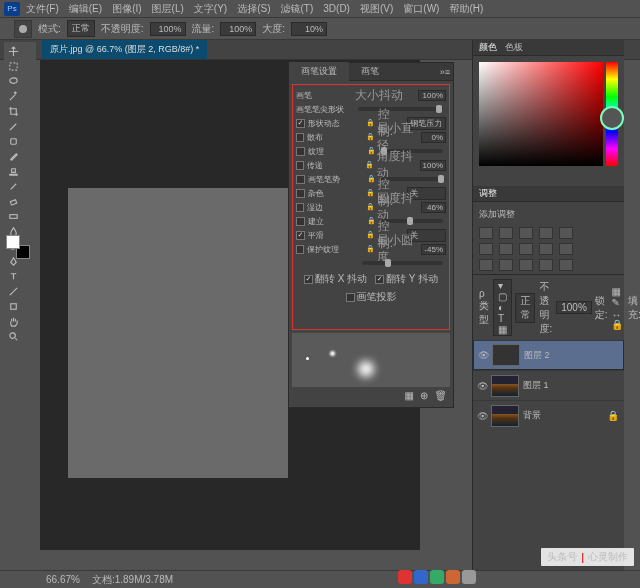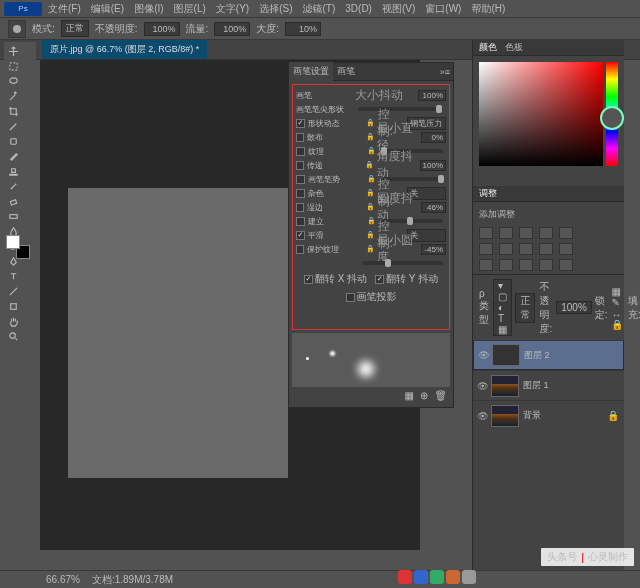--- a/index.html
+++ b/index.html
@@ -1,39 +1,39 @@
 <!DOCTYPE html>
 <html><head>
 <meta charset="utf-8">
 <style>
 *{box-sizing:border-box;margin:0;padding:0;font-family:"Microsoft YaHei",sans-serif;font-size:10px;color:#bbb;user-select:none}
 body{width:640px;height:588px;background:#525252;overflow:hidden;position:relative}
 .menubar{height:18px;background:#525252;display:flex;align-items:center;padding:0 4px;gap:2px;border-bottom:1px solid #383838}
-.menubar .logo{width:38px;height:14px;background:#0a3d8a;border-radius:2px;display:flex;align-items:center;justify-content:center;color:#9cf;font-size:8px;font-weight:normal}
+.menubar .logo{width:16px;height:14px;background:#0a3d8a;border-radius:2px;display:flex;align-items:center;justify-content:center;color:#9cf;font-size:8px;font-weight:normal}
 .menubar span{padding:2px 4px;font-size:10px}
-.optbar{height:22px;background:#525252;display:flex;align-items:center;padding:0 8px;gap:6px;border-bottom:1px solid #383838}
+.optbar{height:22px;background:#525252;display:flex;align-items:center;padding:0 14px;gap:6px;border-bottom:1px solid #383838}
 .brush-i{width:18px;height:18px;border:1px solid #383838;background:#434343;display:flex;align-items:center;justify-content:center}
 .brush-i .dot{width:8px;height:8px;background:#aaa;border-radius:50%}
 .sel{background:#3b3b3b;border:1px solid #2a2a2a;padding:1px 4px;font-size:9px}
 .pct{background:#3b3b3b;border:1px solid #2a2a2a;width:36px;text-align:right;padding:1px 3px;font-size:9px}
 .tablabel{height:20px;background:#434343;display:flex;align-items:center;padding-left:42px;border-bottom:1px solid #333}
 .tab{background:#0c4a6e;padding:3px 8px;font-size:9px;color:#ddd}
 .toolbox{position:absolute;left:4px;top:42px;width:32px;background:#525252;display:flex;flex-wrap:wrap;gap:1px;padding:2px}
 .tool{width:14px;height:14px;background:#525252;display:flex;align-items:center;justify-content:center;cursor:pointer}
 .tool svg{width:11px;height:11px;fill:none;stroke:#bbb;stroke-width:1.2}
 .swatches{position:absolute;left:4px;top:235px;width:32px}
 .sw{width:14px;height:14px;border:1px solid #888;position:absolute}
 .sw.fg{background:#fff;left:2px;top:0;z-index:2}
 .sw.bg{background:#000;left:12px;top:10px}
 .canvas-area{position:absolute;left:40px;top:60px;width:380px;height:490px;background:#282828}
 .canvas{position:absolute;left:28px;top:128px;width:220px;height:290px;background:#6a6a6a}
 .statusbar{position:absolute;left:0;bottom:0;height:18px;width:640px;background:#525252;border-top:1px solid #383838;display:flex;align-items:center;padding-left:46px;gap:12px}
 .brush-panel{position:absolute;left:288px;top:62px;width:166px;height:346px;background:#434343;border:1px solid #2a2a2a}
 .bp-tabs{height:18px;display:flex;align-items:center;background:#393939;border-bottom:1px solid #2a2a2a}
-.bp-tab{padding:3px 4px;font-size:9px}
+.bp-tab{padding:3px 12px;font-size:9px}
 .bp-tab.act{background:#434343}
 .bp-menu{position:absolute;right:3px;top:4px;font-size:9px}
 .bp-body{border:1px solid #d33;margin:3px;height:246px;padding:3px}
 .bp-row{display:flex;align-items:center;height:14px;gap:3px;font-size:9px;position:relative}
 .bp-row .lbl{flex:0 0 56px;font-size:8px;overflow:hidden;white-space:nowrap}
 .bp-row .lock{width:8px;height:8px;font-size:7px}
 .bp-row .ctrl-l{font-size:12px;color:#999;}
 .bp-row .ctrl-sel{background:#3a3a3a;border:1px solid #2a2a2a;font-size:8px;padding:0 2px;width:40px}
 .bp-row .val{background:#3a3a3a;border:1px solid #2a2a2a;font-size:8px;padding:0 2px;width:28px;text-align:right;margin-left:auto}
 .bp-row .slider{flex:1;height:4px;background:#333;border-radius:2px;margin:0 3px;position:relative}

